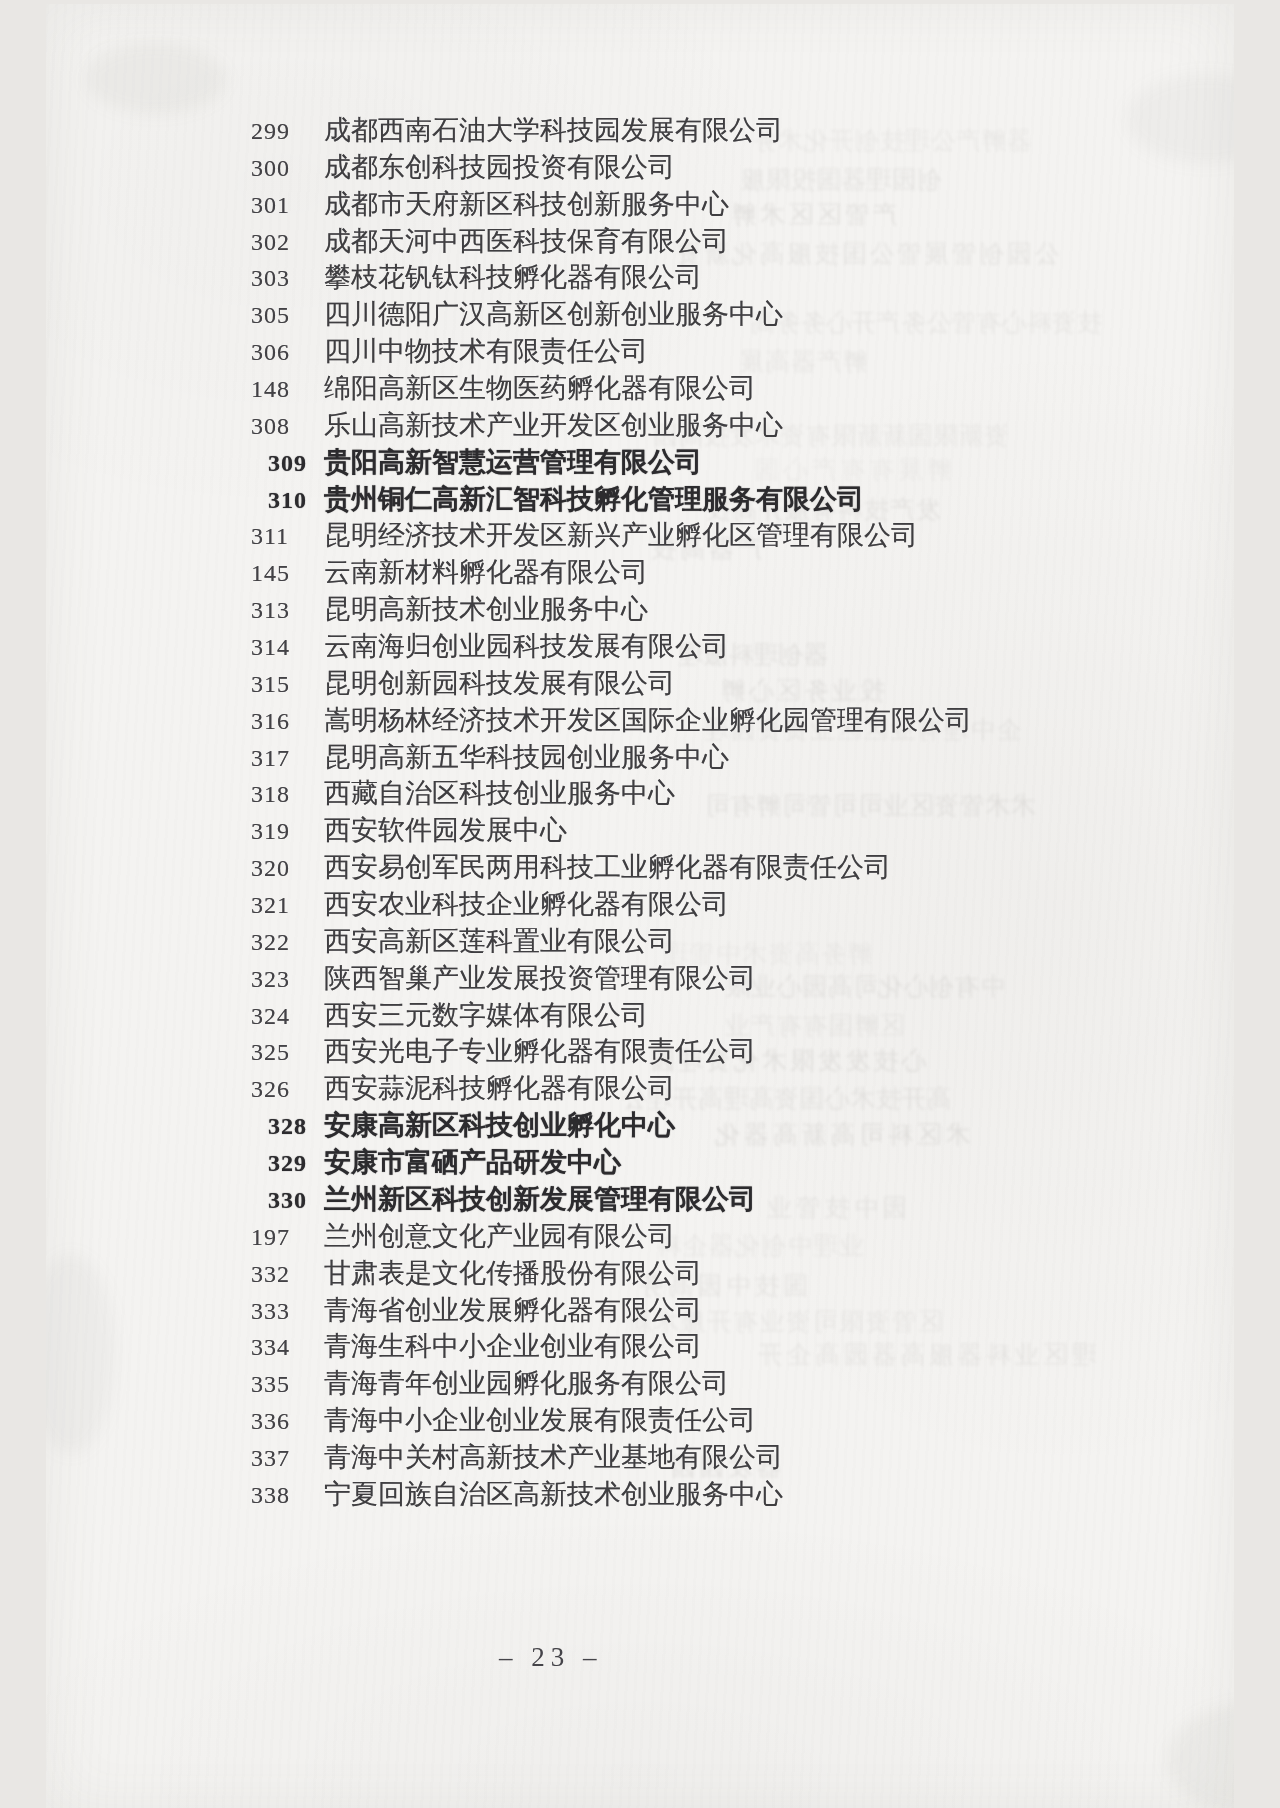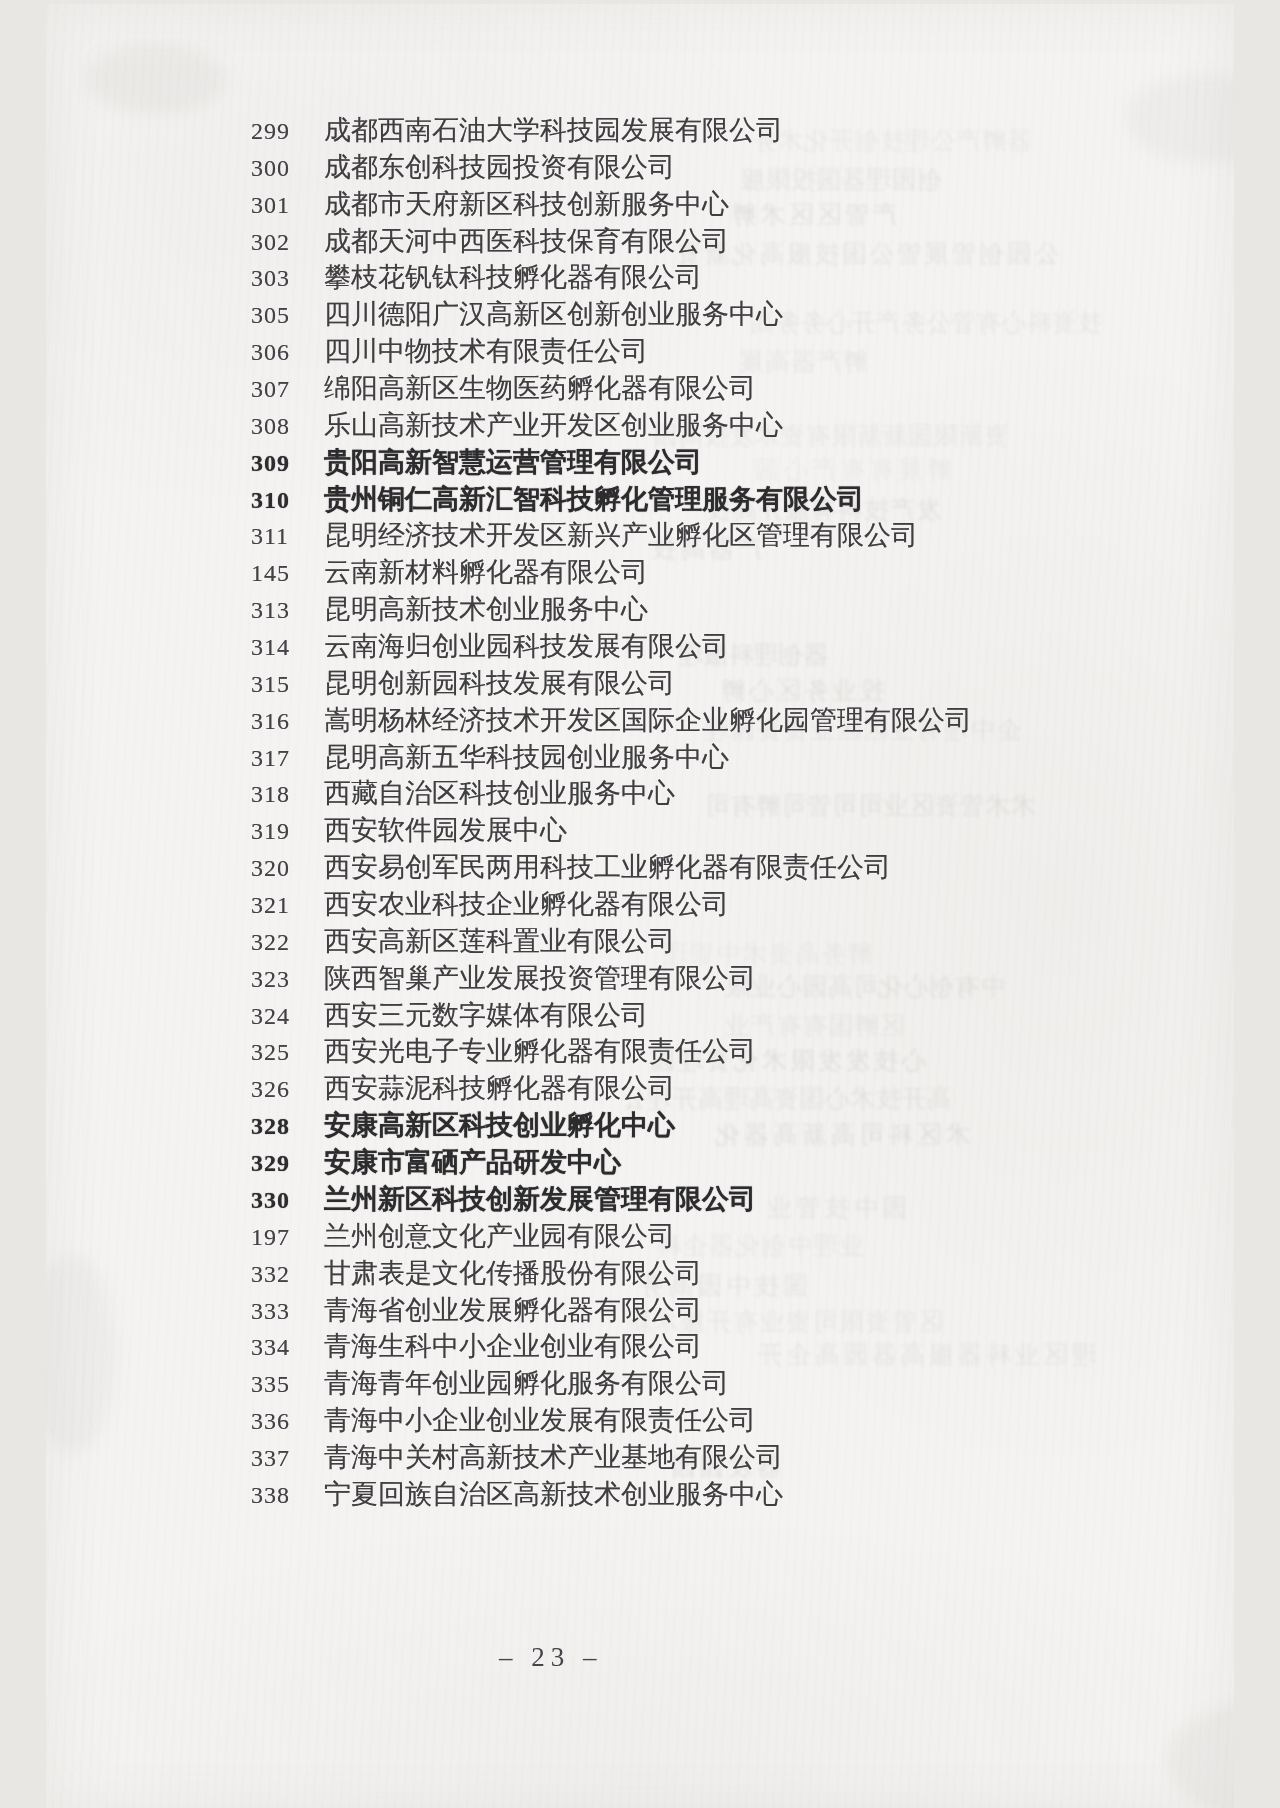--- a/index.html
+++ b/index.html
@@ -62,21 +62,21 @@
     width: 73px;
     font-size: 24px;
     letter-spacing: 1px;
     color: #434246;
   }
   .row.bold {
     font-weight: bold;
     color: #2c2b2e;
     text-shadow: 0 0 1px rgba(40,40,42,0.7);
   }
-  .row.bold .num { color: #2c2b2e; }
+  .row.bold .num { color: #2c2b2e; text-align: center; }
 
   .footer {
     position: absolute;
     top: 1638px;
     left: 453px;
     width: 320px;
     text-align: left;
     font-size: 27px;
     color: #454449;
     letter-spacing: 6px;
@@ -157,21 +157,21 @@
 
     <div class="row">
       <span class="num">305</span><span class="name">四川德阳广汉高新区创新创业服务中心</span>
     </div>
 
     <div class="row">
       <span class="num">306</span><span class="name">四川中物技术有限责任公司</span>
     </div>
 
     <div class="row">
-      <span class="num">307</span><span class="name">绵阳高新区生物医药孵化器有限公司</span>
+      <span class="num">148</span><span class="name">绵阳高新区生物医药孵化器有限公司</span>
     </div>
 
     <div class="row">
       <span class="num">308</span><span class="name">乐山高新技术产业开发区创业服务中心</span>
     </div>
 
     <div class="row bold">
       <span class="num">309</span><span class="name">贵阳高新智慧运营管理有限公司</span>
     </div>
 

